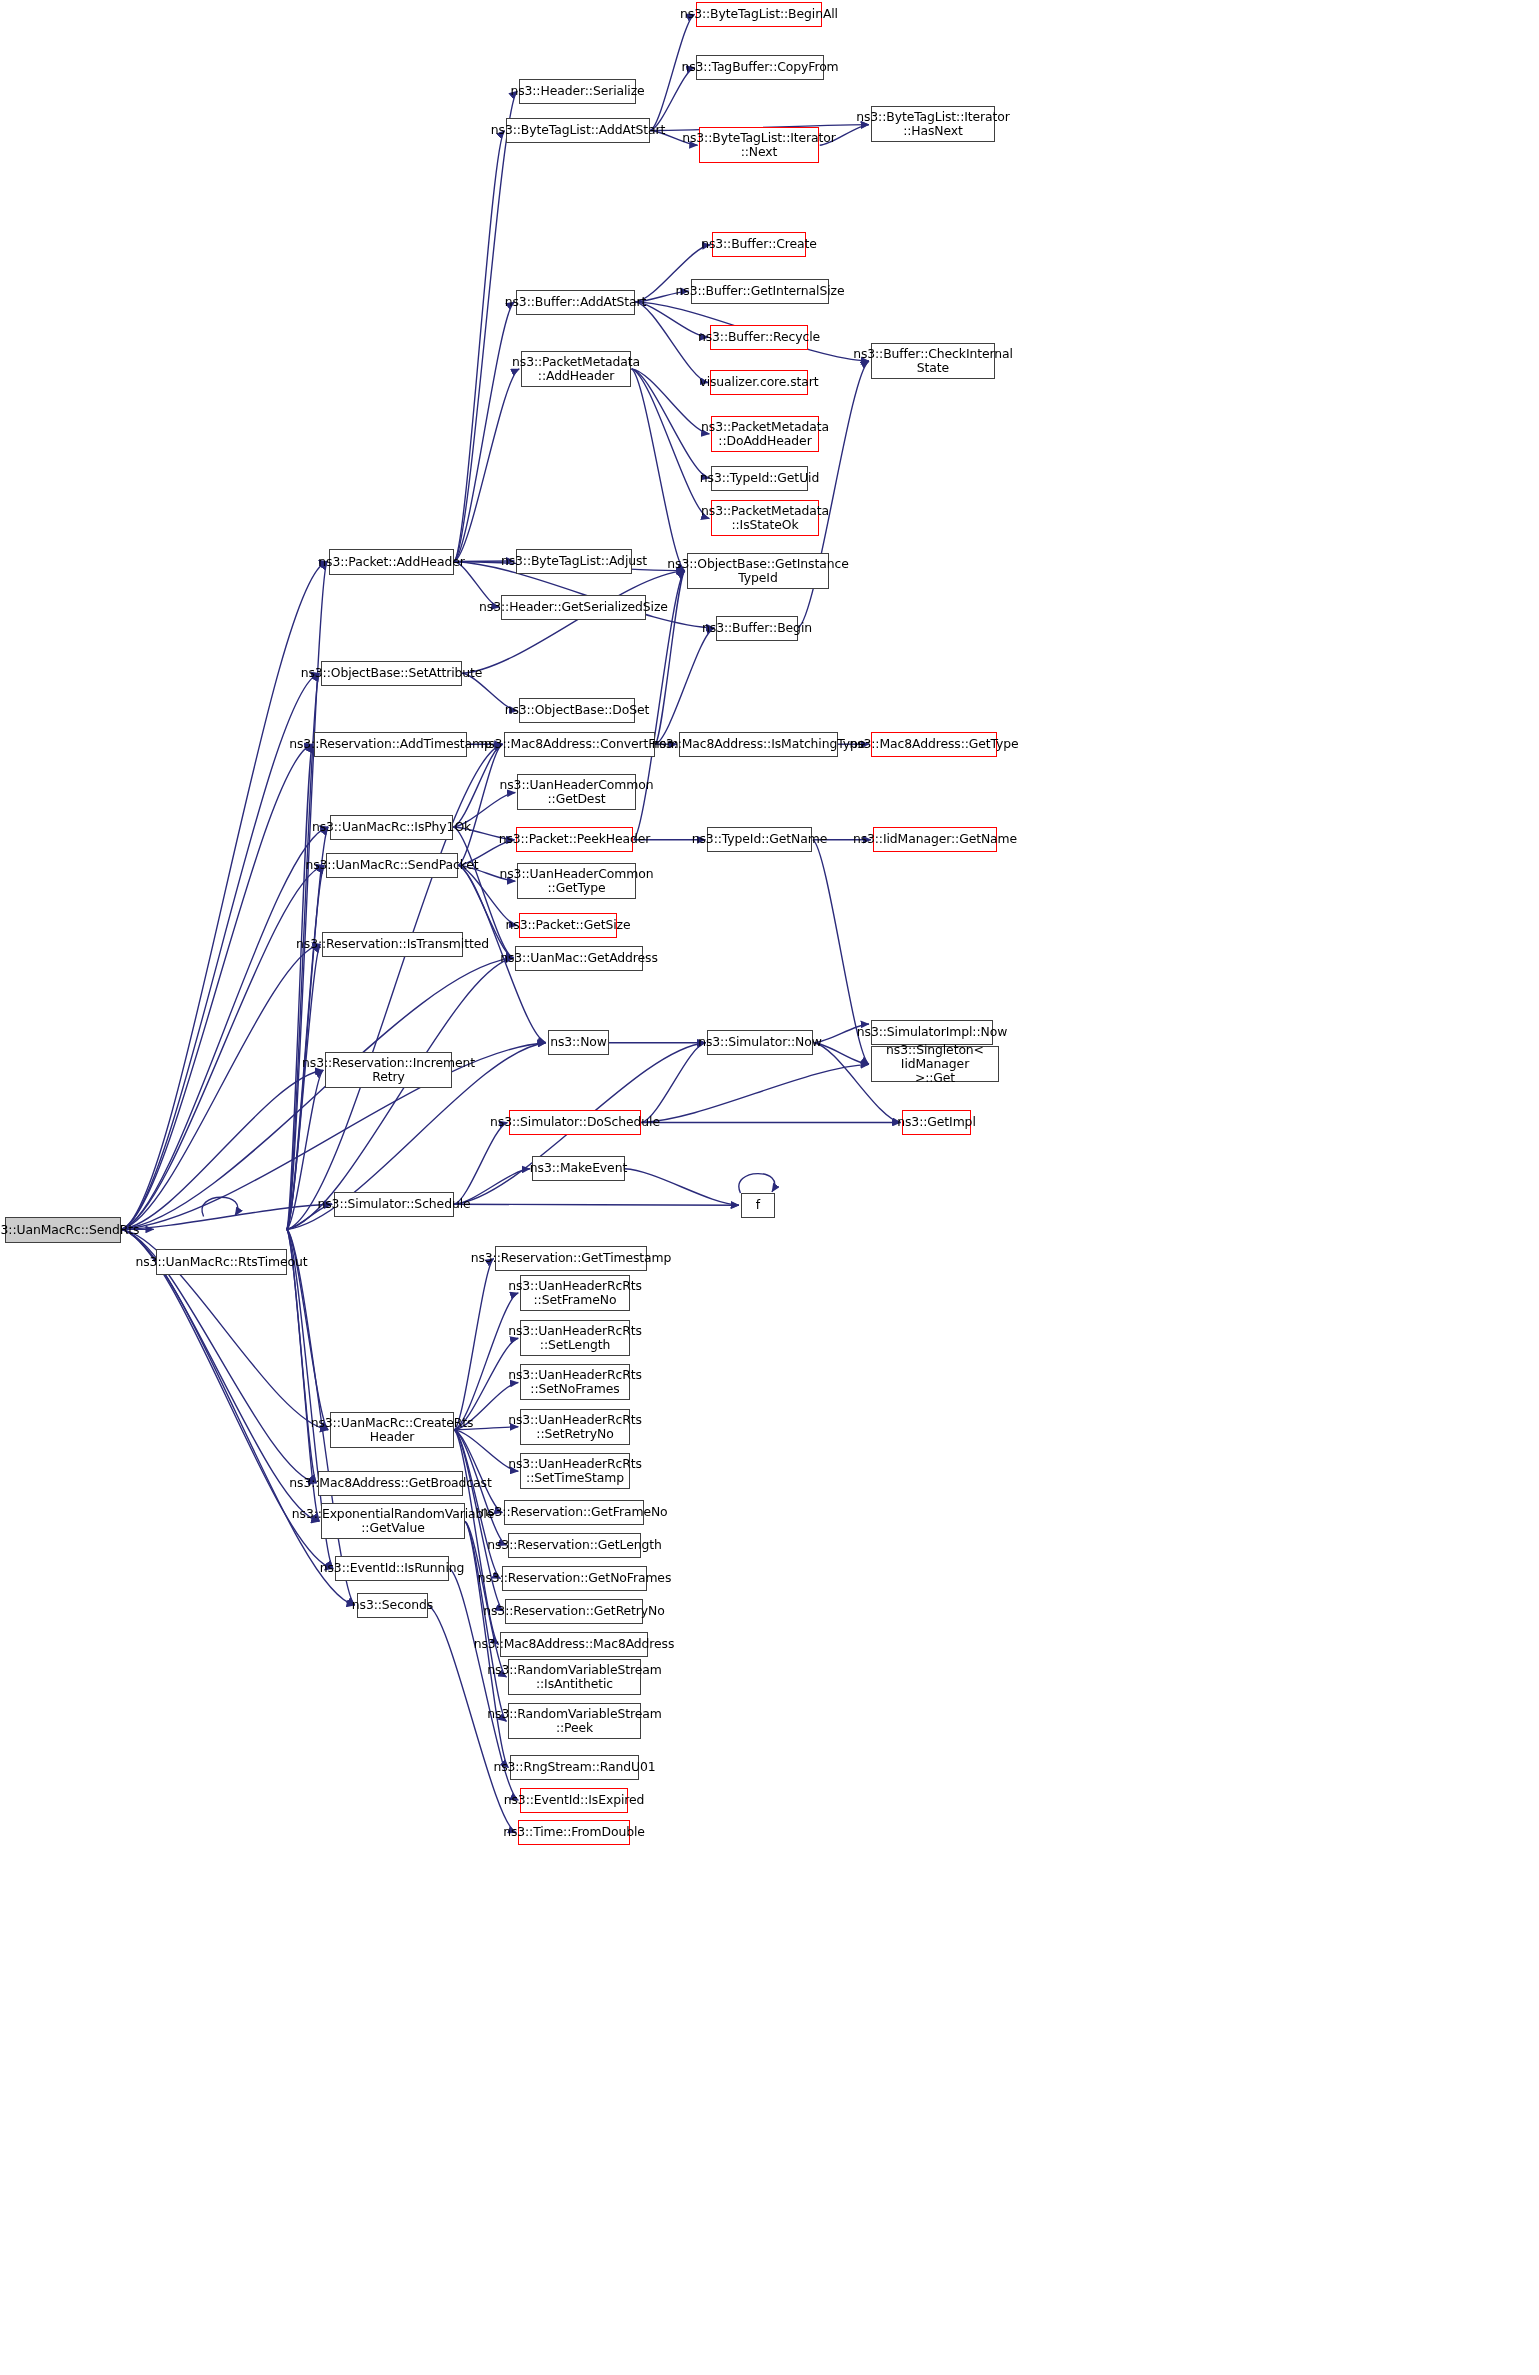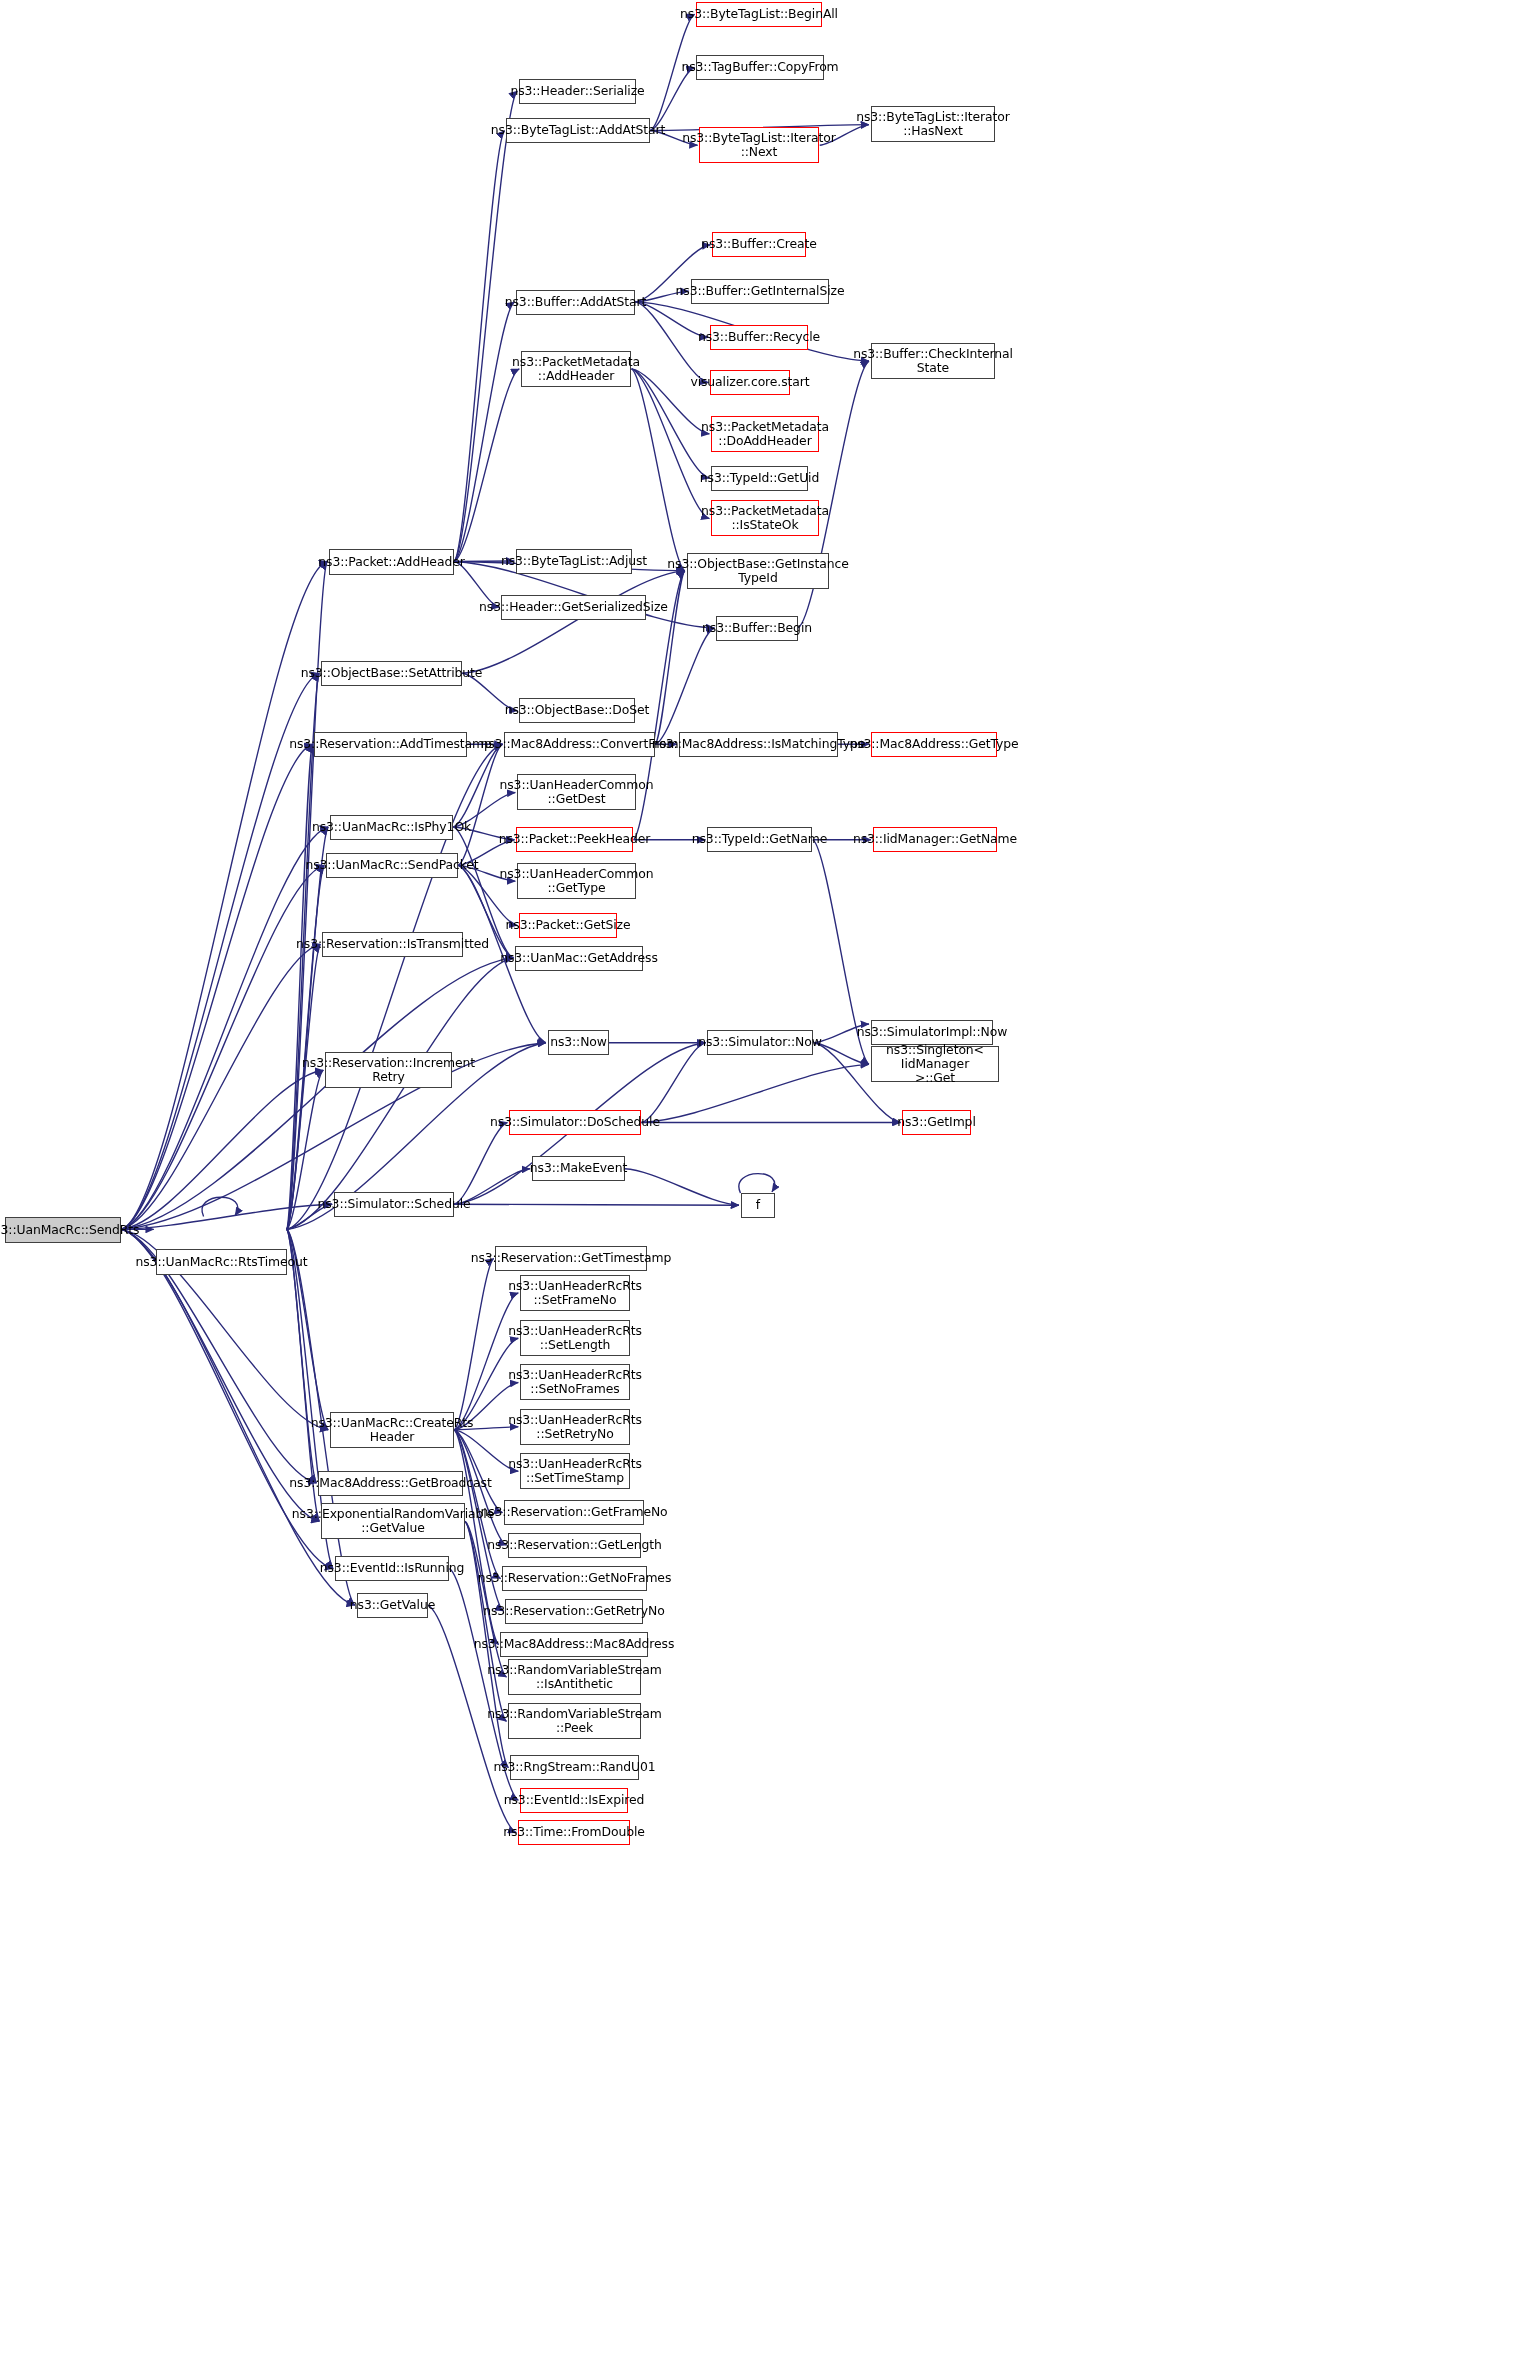--- a/index.html
+++ b/index.html
@@ -160,21 +160,21 @@
     <div class="node red" style="left: 696px; top: 2px; width: 126px; height: 24.6px;">ns3::ByteTagList::BeginAll</div>
     <div class="node" style="left: 696px; top: 55px; width: 128px; height: 24.6px;">ns3::TagBuffer::CopyFrom</div>
     <div class="node" style="left: 871px; top: 106px; width: 124px; height: 36px;">ns3::ByteTagList::Iterator
 ::HasNext</div>
     <div class="node red" style="left: 699px; top: 127px; width: 120px; height: 36px;">ns3::ByteTagList::Iterator
 ::Next</div>
     <div class="node" style="left: 516px; top: 290px; width: 119px; height: 24.6px;">ns3::Buffer::AddAtStart</div>
     <div class="node red" style="left: 712px; top: 232px; width: 94px; height: 24.6px;">ns3::Buffer::Create</div>
     <div class="node" style="left: 691px; top: 279px; width: 138px; height: 24.6px;">ns3::Buffer::GetInternalSize</div>
     <div class="node red" style="left: 710px; top: 325px; width: 98px; height: 24.6px;">ns3::Buffer::Recycle</div>
-    <div class="node red" style="left: 710px; top: 370px; width: 80px; height: 24.6px;">visualizer.core.start</div>
+    <div class="node red" style="left: 710px; top: 370px; width: 98px; height: 24.6px;">visualizer.core.start</div>
     <div class="node" style="left: 871px; top: 343px; width: 124px; height: 36px;">ns3::Buffer::CheckInternal
 State</div>
     <div class="node" style="left: 521px; top: 351px; width: 110px; height: 36px;">ns3::PacketMetadata
 ::AddHeader</div>
     <div class="node red" style="left: 711px; top: 416px; width: 108px; height: 36px;">ns3::PacketMetadata
 ::DoAddHeader</div>
     <div class="node" style="left: 711px; top: 466px; width: 97px; height: 24.6px;">ns3::TypeId::GetUid</div>
     <div class="node red" style="left: 711px; top: 500px; width: 108px; height: 36px;">ns3::PacketMetadata
 ::IsStateOk</div>
     <div class="node" style="left: 329px; top: 549px; width: 125px; height: 25.6px;">ns3::Packet::AddHeader</div>
@@ -223,21 +223,21 @@
     <div class="node" style="left: 520px; top: 1409px; width: 110px; height: 36px;">ns3::UanHeaderRcRts
 ::SetRetryNo</div>
     <div class="node" style="left: 520px; top: 1453px; width: 110px; height: 36px;">ns3::UanHeaderRcRts
 ::SetTimeStamp</div>
     <div class="node" style="left: 330px; top: 1412px; width: 124px; height: 36px;">ns3::UanMacRc::CreateRts
 Header</div>
     <div class="node" style="left: 318px; top: 1471px; width: 145px; height: 24.6px;">ns3::Mac8Address::GetBroadcast</div>
     <div class="node" style="left: 321px; top: 1503px; width: 144px; height: 36px;">ns3::ExponentialRandomVariable
 ::GetValue</div>
     <div class="node" style="left: 335px; top: 1556px; width: 114px; height: 24.6px;">ns3::EventId::IsRunning</div>
-    <div class="node" style="left: 357px; top: 1593px; width: 71px; height: 24.6px;">ns3::GetValue</div>
+    <div class="node" style="left: 357px; top: 1593px; width: 71px; height: 24.6px;">ns3::Seconds</div>
     <div class="node" style="left: 504px; top: 1500px; width: 140px; height: 24.6px;">ns3::Reservation::GetFrameNo</div>
     <div class="node" style="left: 508px; top: 1533px; width: 133px; height: 24.6px;">ns3::Reservation::GetLength</div>
     <div class="node" style="left: 502px; top: 1566px; width: 145px; height: 24.6px;">ns3::Reservation::GetNoFrames</div>
     <div class="node" style="left: 505px; top: 1599px; width: 138px; height: 24.6px;">ns3::Reservation::GetRetryNo</div>
     <div class="node" style="left: 500px; top: 1632px; width: 148px; height: 24.6px;">ns3::Mac8Address::Mac8Address</div>
     <div class="node" style="left: 508px; top: 1659px; width: 133px; height: 36px;">ns3::RandomVariableStream
 ::IsAntithetic</div>
     <div class="node" style="left: 508px; top: 1703px; width: 133px; height: 36px;">ns3::RandomVariableStream
 ::Peek</div>
     <div class="node" style="left: 510px; top: 1755px; width: 129px; height: 24.6px;">ns3::RngStream::RandU01</div>

